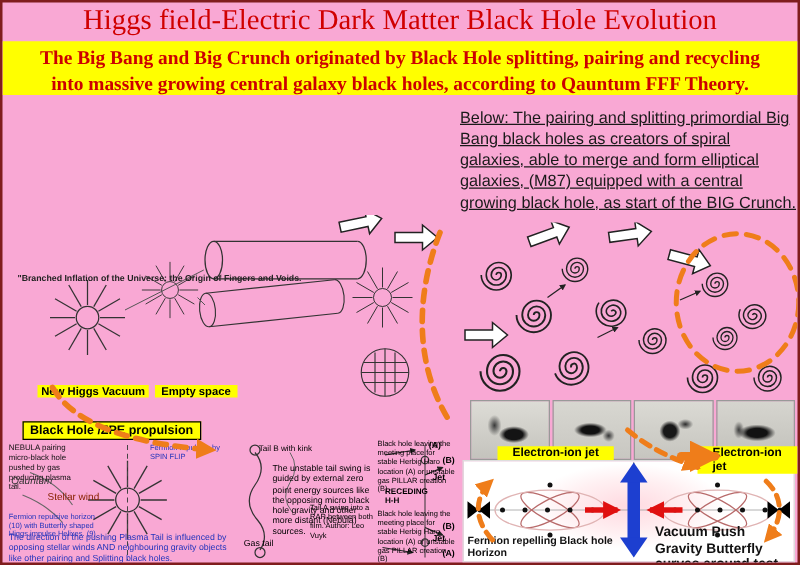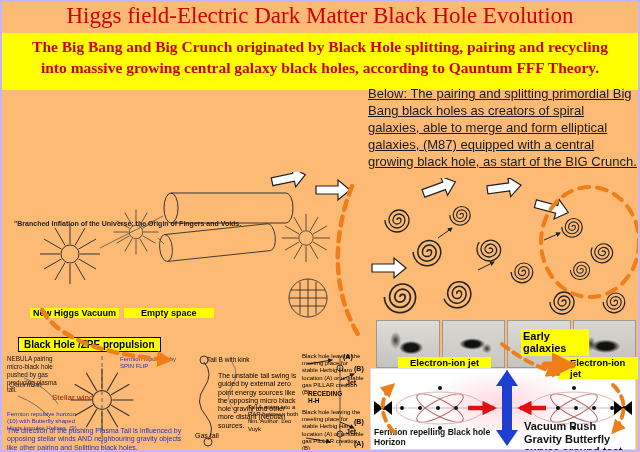--- a/index.html
+++ b/index.html
@@ -1,48 +1,48 @@
 <!DOCTYPE html>
 <html><head>
 <meta charset="utf-8">
 <style>
   html,body{margin:0;padding:0;background:#888;}
   .stage{
-    position:relative;width:640px;height:452px;background:#fdba74;
-    border:2px solid #c4b5fd;box-sizing:border-box;overflow:hidden;
+    position:relative;width:640px;height:452px;background:#f9a8d4;
+    border:2px solid #7f1d1d;box-sizing:border-box;overflow:hidden;
     font-family:"Liberation Sans",sans-serif;margin:0 auto;
   }
   .abs{position:absolute;}
   .title{
     left:0;right:0;top:1px;text-align:center;color:#d00000;
     font-family:"Liberation Serif",serif;font-size:23px;font-weight:400;white-space:nowrap;
   }
   .subtitle{
-    left:0;right:0;top:31px;height:57px;background:#ffff00;color:#cc0000;
+    left:0;right:0;top:31px;height:43px;background:#ffff00;color:#cc0000;
     font-family:"Liberation Serif",serif;font-weight:700;font-size:15.5px;
     line-height:1.38;text-align:center;padding:3px 28px 0 28px;box-sizing:border-box;
   }
   .left-intro{
     left:6px;top:84px;width:352px;height:82px;background:#ffff00;color:#000;
     font-size:14px;font-weight:700;line-height:1.33;padding:3px 7px;box-sizing:border-box;
   }
   .right-intro{
     left:366px;top:84px;width:270px;color:#1a1a1a;
     font-size:13px;font-weight:500;line-height:1.3;text-decoration:underline;
   }
   .branched-caption{left:12px;top:218px;width:250px;font-size:7px;font-weight:700;color:#222;}
   .hl{background:#ffff00;}
   .lbl-hv{left:28px;top:306px;font-size:9px;font-weight:700;padding:0 3px;}
-  .lbl-es{left:122px;top:306px;font-size:9px;font-weight:700;padding:0 17px;}
+  .lbl-es{left:122px;top:306px;font-size:9px;font-weight:700;padding:0 5px;}
   .lbl-prop{left:16px;top:335px;font-size:10px;font-weight:700;border:1px solid #000;padding:1px 5px;}
   .t-blue{color:#2233bb;}
   .neb-cap{left:5px;top:353px;width:58px;font-size:6.3px;color:#111;line-height:1.25;}
   .neb-spin{left:118px;top:354px;width:62px;font-size:6px;line-height:1.2;}
   .neb-vap{left:7px;top:378px;font-size:8px;font-style:italic;color:#333;}
-  .neb-wind{left:50px;top:391px;font-size:8px;color:#882200;}
+  .neb-wind{left:36px;top:391px;font-size:8px;color:#882200;}
   .neb-fh{left:5px;top:409px;width:72px;font-size:6px;line-height:1.2;}
   .neb-dir{left:5px;top:425px;width:177px;font-size:7px;line-height:1.18;}
   .tl-b{left:205px;top:354px;width:62px;font-size:6.5px;}
   .tl-unstable{left:216px;top:370px;width:84px;font-size:7px;line-height:1.18;}
   .tl-a{left:246px;top:402px;width:58px;font-size:6px;line-height:1.2;}
   .tl-leave1{left:300px;top:351px;width:62px;font-size:6px;line-height:1.2;}
   .tl-leave2{left:300px;top:407px;width:62px;font-size:6px;line-height:1.2;}
   .tl-receding{left:306px;top:388px;width:42px;font-size:6.5px;font-weight:700;line-height:1.15;}
   .tl-jet1{left:344px;top:377px;font-size:7px;font-weight:700;}
   .tl-jet2{left:344px;top:426px;font-size:7px;font-weight:700;}
@@ -240,21 +240,20 @@
       <use href="#blockArrow" transform="translate(4,80)"></use>
     </g>
   </svg>
 
   <div class="abs gal-strip">
     <div class="gpanel"></div>
     <div class="gpanel"></div>
     <div class="gpanel"></div>
     <div class="gpanel"></div>
   </div>
-  <div class="abs hl early-gal">Early galaxies</div>
 
   <div class="abs jets-bg"></div>
   <svg class="abs noevt" style="left:368px;top:366px;" width="266" height="82">
     <line x1="4" y1="40" x2="262" y2="40" stroke="#999" stroke-width="0.6"></line>
     <line x1="137" y1="2" x2="137" y2="80" stroke="#333" stroke-width="0.8" stroke-dasharray="3 3"></line>
     <g fill="none">
       <g transform="translate(70,40)" stroke="#b86a6a" stroke-width="1">
         <ellipse rx="26" ry="8" transform="rotate(-28)"></ellipse>
         <ellipse rx="26" ry="8" transform="rotate(28)"></ellipse>
         <ellipse rx="44" ry="16" stroke="#e0b4b4"></ellipse>

